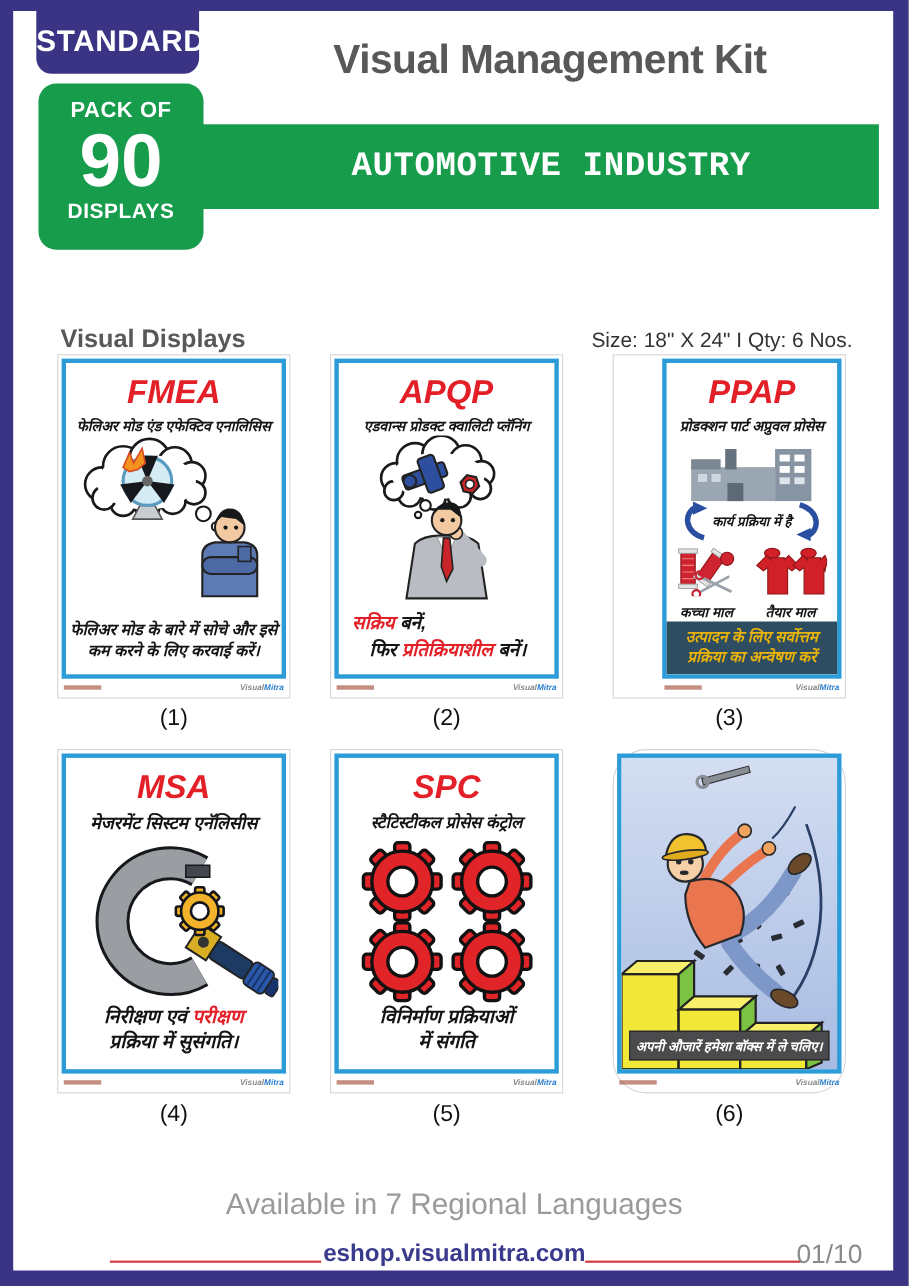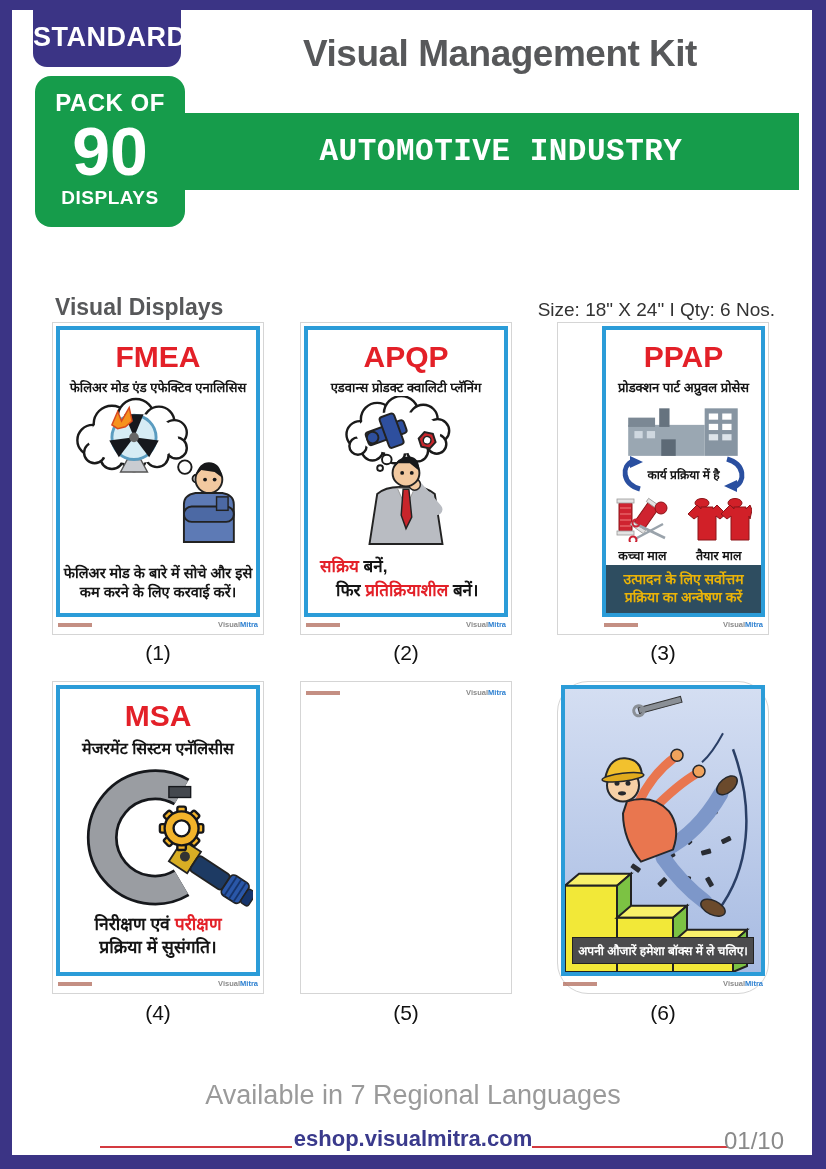--- a/index.html
+++ b/index.html
@@ -5,38 +5,38 @@
   html,body{margin:0;padding:0;}
   body{font-family:"Liberation Sans", sans-serif; background:#666;}
   .page{position:relative; width:826px; height:1169px; background:#3b3485; overflow:hidden; margin:0 auto;}
   .content{position:absolute; left:12px; top:10px; right:14px; bottom:14px; background:#ffffff;}
 
   
   .standard-badge{position:absolute; left:33px; top:10px; width:148px; height:57px; background:#3b3485;
     border-radius:0 0 14px 14px; color:#fff; font-weight:bold; font-size:27px; text-align:center; line-height:55px; letter-spacing:.5px; z-index:4;}
   .pack-badge{position:absolute; left:35px; top:76px; width:150px; height:151px; background:#169c4b;
     border-radius:16px; color:#fff; text-align:center; z-index:3;}
-  .pack-of{font-size:24px; font-weight:bold; margin-top:13px; letter-spacing:.5px;}
+  .pack-of{font-size:20px; font-weight:bold; margin-top:13px; letter-spacing:.5px;}
   .pack-count{font-size:68px; font-weight:bold; line-height:64px; margin-top:2px;}
   .pack-displays{font-size:19px; font-weight:bold; margin-top:4px; letter-spacing:.5px;}
   .main-title{position:absolute; left:200px; top:33px; width:600px; text-align:center; font-size:37px; font-weight:bold; color:#57585a; letter-spacing:-.5px;}
   .industry-banner{position:absolute; left:118px; top:113px; width:681px; height:77px; background:#169c4b; z-index:2;
     color:#fff; font-weight:bold; font-size:31px; text-align:center; line-height:77px; padding-left:85px; box-sizing:border-box; letter-spacing:.5px;font-family:Liberation Mono, monospace;}
 
   
   .section-heading{position:absolute; left:55px; top:294px; font-size:23px; font-weight:bold; color:#57585a;}
   .size-qty{position:absolute; right:51px; top:299px; font-size:19px; color:#333;}
 
   
   .card{position:absolute; width:212px; height:313px; background:#fff; border:1px solid #d5d5d5;
     box-sizing:border-box; display:flex; flex-direction:column; padding:3px;}
-  .frame{flex:1; border:4px solid #2b9cd8; background:#fff; position:relative; display:flex; flex-direction:column; align-items:center; overflow:hidden;}
+  .frame{flex:1; border:4px solid #2b9cd8; background:#fff; position:relative; display:flex; flex-direction:column; align-items:center; overflow:hidden;font-style:italic;}
   .cfoot{height:13px; display:flex; align-items:center; justify-content:space-between; padding:1px 2px 0;}
   .code-smudge{width:34px; height:4px; background:#b06a5a; opacity:.75;}
-  .brandmark{font-size:7.5px; font-weight:bold; color:#8a8a8a; line-height:8px;}
+  .brandmark{font-size:7.5px; font-weight:bold; color:#8a8a8a; line-height:8px;font-style:italic;}
   .brandmark .bm-blue{color:#2b7fd0;}
   .ptitle{font-size:30px; font-weight:bold; color:#e32028; margin-top:12px; line-height:1;}
   .psub{font-size:13px; font-weight:bold; color:#141414; margin-top:6px; white-space:nowrap;}
   .pcaption{margin-top:auto; margin-bottom:10px; text-align:center; font-size:14.5px; font-weight:bold; color:#141414; line-height:1.35;}
   .pcaption-lg{font-size:17.5px; margin-bottom:12px;}
   .red-word{color:#e32028;}
   .apqp-caption{margin-top:auto; margin-bottom:10px; align-self:flex-start; margin-left:12px; text-align:left; font-size:17px; font-weight:bold; color:#141414; line-height:1.4;}
   .apqp-caption .l2{padding-left:16px;}
   .ppap-process{display:flex; align-items:center; justify-content:center; gap:3px; margin-top:0; width:100%;}
   .ppap-process-label{font-size:12px; font-weight:bold; color:#141414;}
@@ -304,20 +304,34 @@
       </div>
     </div>
     <div class="cfoot">
       <span class="code-smudge"></span>
       <span class="brandmark"><span>Visual</span><span class="bm-blue">Mitra</span></span>
     </div>
   </div>
   <div class="pnum" style="left:52px; top:1001px;">(4)</div>
 
   <div class="card" style="left:300px; top:681px;">
+    <div class="frame">
+      <div class="ptitle">SPC</div>
+      <div class="psub" style="font-size:15px">स्टैटिस्टीकल प्रोसेस कंट्रोल</div>
+      <svg width="176" height="152" viewBox="0 0 180 156" style="margin-top:6px">
+        <use href="#gear" transform="translate(48,40) scale(0.8)" fill="#e02428" stroke="#111" stroke-width="4"></use>
+        <use href="#gear" transform="translate(133,40) scale(0.8)" fill="#e02428" stroke="#111" stroke-width="4"></use>
+        <use href="#gear" transform="translate(48,116) scale(0.8)" fill="#e02428" stroke="#111" stroke-width="4"></use>
+        <use href="#gear" transform="translate(133,116) scale(0.8)" fill="#e02428" stroke="#111" stroke-width="4"></use>
+      </svg>
+      <div class="pcaption pcaption-lg">
+        <div>विनिर्माण प्रक्रियाओं</div>
+        <div>में संगति</div>
+      </div>
+    </div>
     <div class="cfoot">
       <span class="code-smudge"></span>
       <span class="brandmark"><span>Visual</span><span class="bm-blue">Mitra</span></span>
     </div>
   </div>
   <div class="pnum" style="left:300px; top:1001px;">(5)</div>
 
   <div class="card" style="left:557px; top:681px;border-radius:31px;">
     <div class="frame" style="padding:0">
       <div class="scene">

